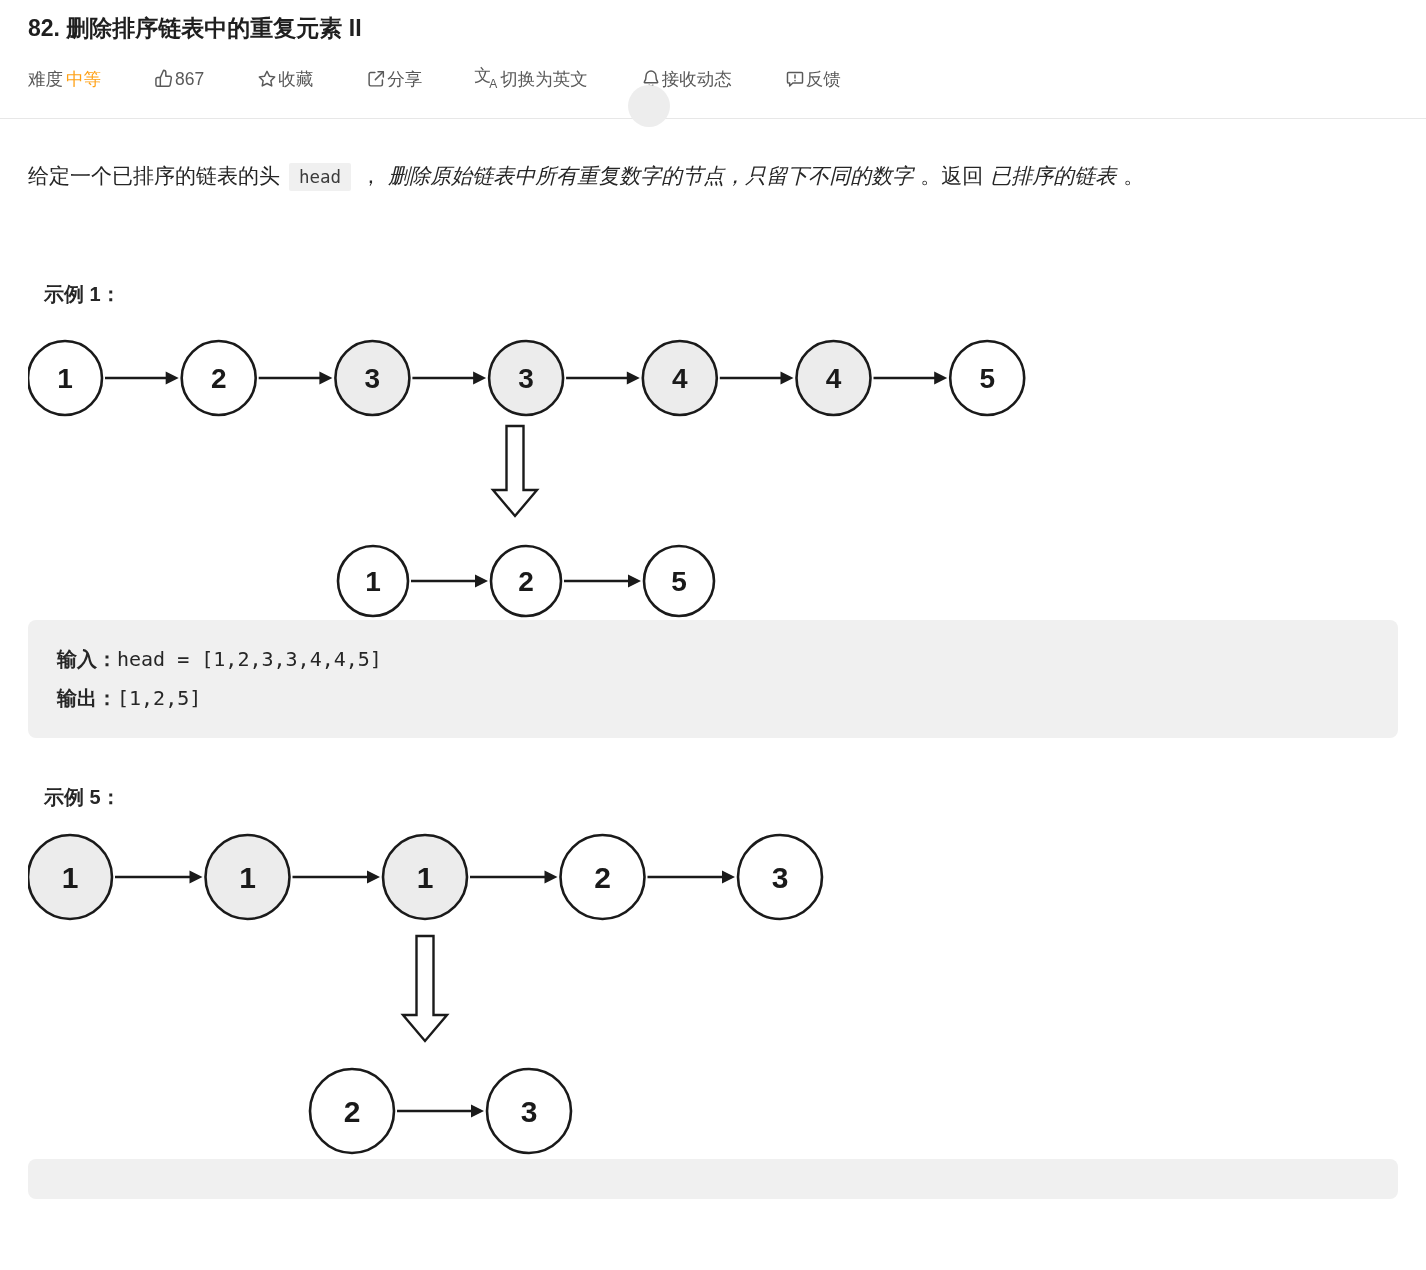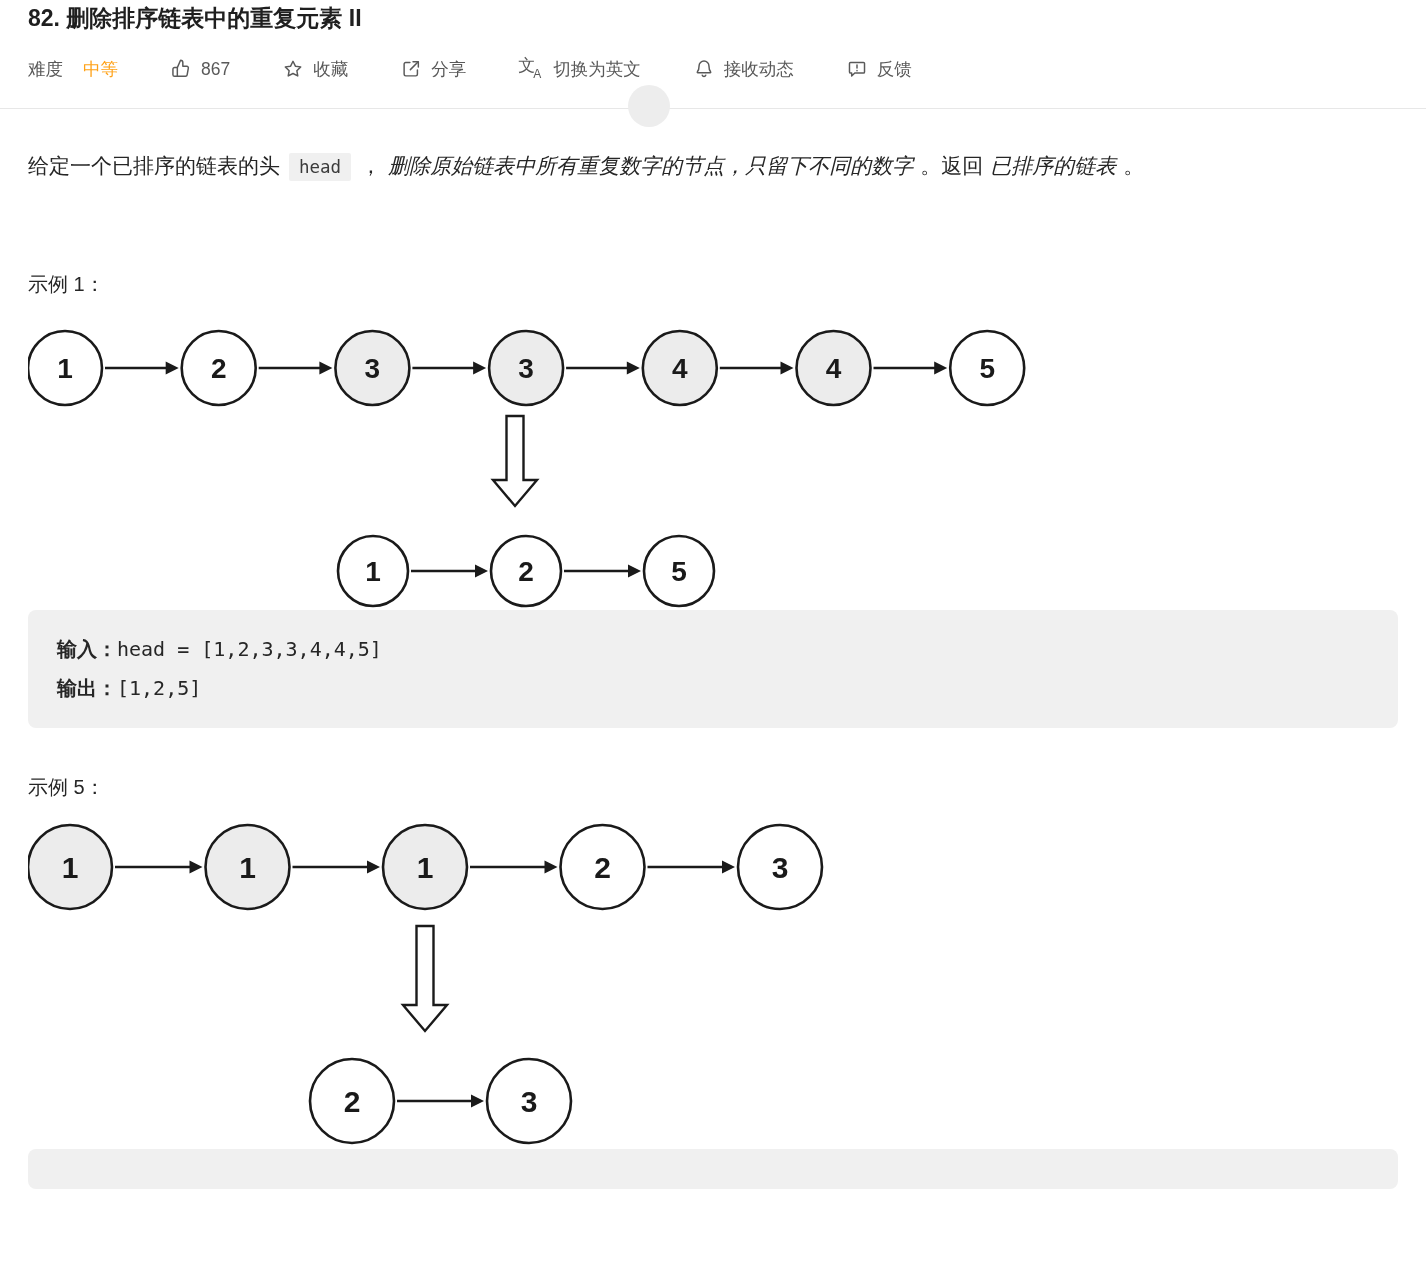--- a/index.html
+++ b/index.html
@@ -4,45 +4,45 @@
 <style>
   * { box-sizing: border-box; }
   html, body { margin: 0; padding: 0; }
   body {
     width: 1426px; height: 1270px; overflow: hidden;
     background: #ffffff; color: #262626;
     font-family: "Liberation Sans", "DejaVu Sans", sans-serif;
   }
   .page { position: relative; width: 1426px; padding: 0 28px; }
 
-  .title { margin: 0; padding-top: 3px; font-size: 23px; line-height: 1.35; font-weight: 700; color: #1f1f1f; }
+  .title { margin: 0; padding-top: 13px; font-size: 23px; line-height: 1.35; font-weight: 700; color: #1f1f1f; }
 
   .meta { display: flex; align-items: center; gap: 52px; margin-top: 20px; font-size: 17.5px; color: #595959; height: 30px; }
-  .meta-item { display: flex; align-items: center; gap: 9px; white-space: nowrap; }
+  .meta-item { display: flex; align-items: center; white-space: nowrap; }
   .clickable { cursor: pointer; }
-  .difficulty { gap: 20px; }
+  .difficulty { gap: 3px; }
   .difficulty-value { font-weight: 400; }
 
   .icon { width: 22px; height: 22px; fill: none; stroke: #595959; stroke-width: 1.6; stroke-linecap: round; stroke-linejoin: round; flex: none; }
   .translate-icon { position: relative; display: inline-flex; align-items: flex-start; width: 26px; height: 24px; color: #595959; }
   .translate-icon .zh { font-size: 17px; line-height: 1.1; }
   .translate-icon .sub { font-size: 12px; align-self: flex-end; margin-left: -2px; }
 
   .divider { height: 1px; background: #e7e7e7; margin: 24px -28px 0; }
   .hover-circle { position: absolute; left: 628px; top: 85px; width: 42px; height: 42px; border-radius: 50%; background: #ededed; }
 
   .description { margin: 40px 0 0; font-size: 21px; line-height: 1.6; color: #262626; }
   .inline-code {
     font-family: "DejaVu Sans Mono", "Liberation Mono", monospace;
     font-size: 17.5px; background: #f0f0f0; color: #3b3b3b;
     border-radius: 2px; padding: 4px 10px; margin: 0 9px;
   }
   .description em { margin: 0 7px; }
 
-  .example-label { margin: 0; font-size: 20px; font-weight: 400; color: #262626; }
+  .example-label { margin: 16px; font-size: 20px; font-weight: 700; color: #262626; }
   .example-1 .example-label { margin-top: 88px; }
   .example-2 .example-label { margin-top: 46px; }
 
   .diagram { display: block; }
   .diagram-1 { margin-top: 28px; }
   .diagram-2 { margin-top: 20px; }
 
   .code-block { background: #f0f0f0; border-radius: 8px; padding: 20px 29px; font-size: 20px; }
   .io-line { line-height: 39px; white-space: pre-wrap; }
   .io-label { font-weight: 700; }

